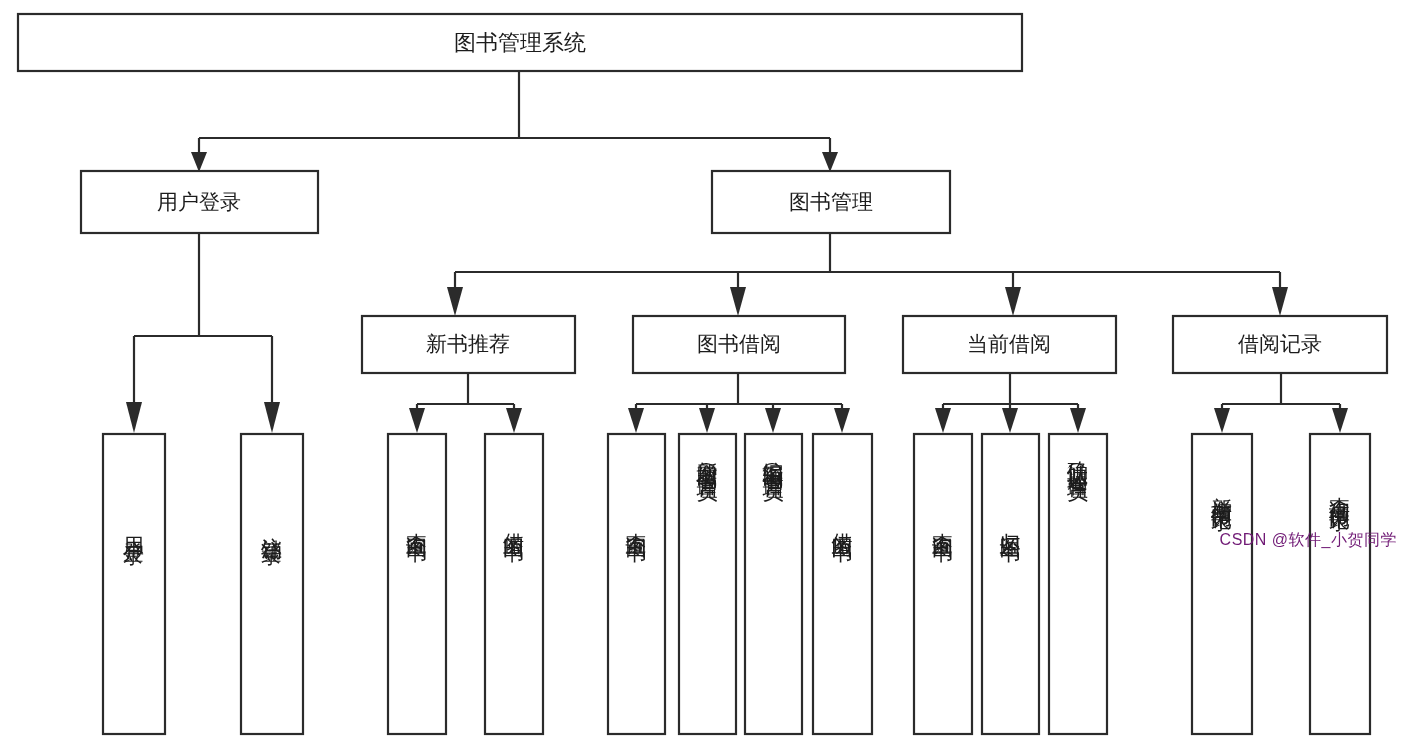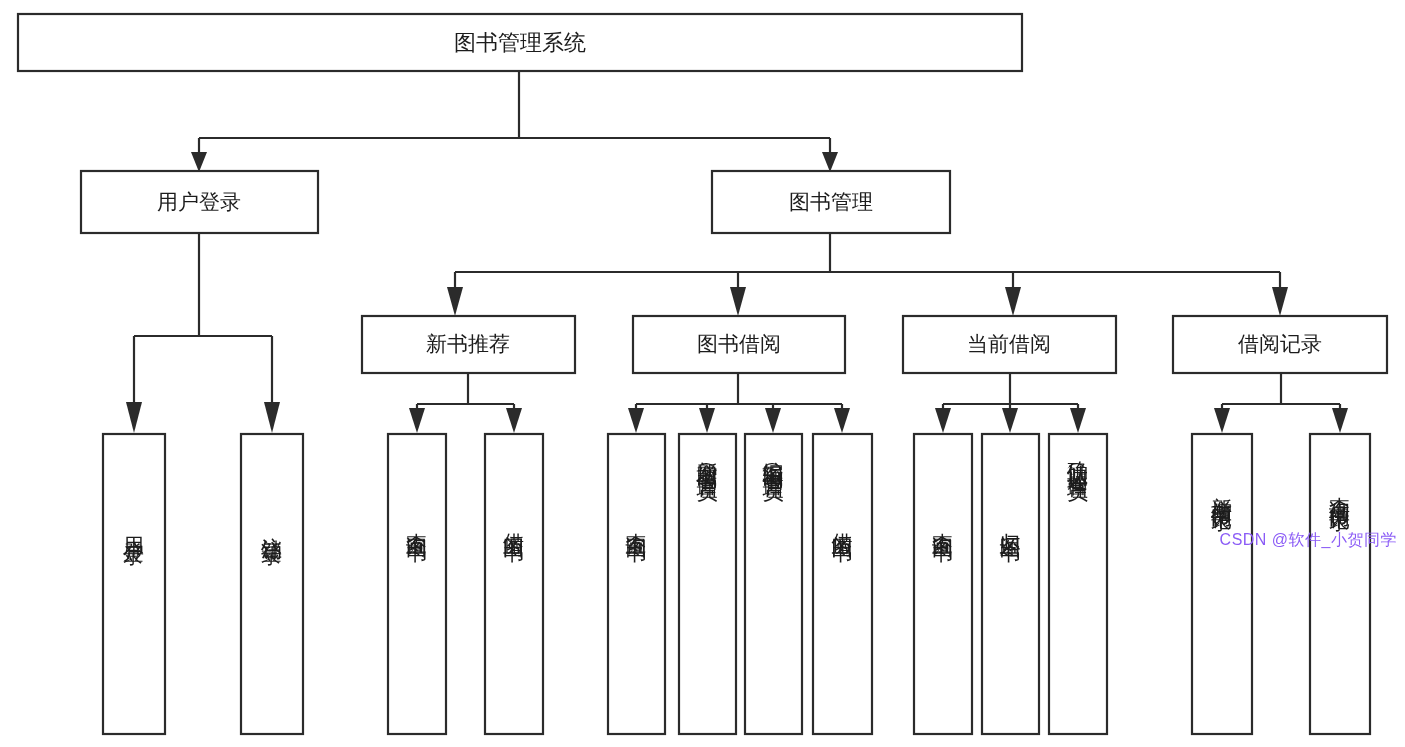--- a/index.html
+++ b/index.html
@@ -72,21 +72,21 @@
     letter-spacing: 3px;
     color: #1c1c1c;
     white-space: nowrap;
   }
   .watermark {
     position: absolute;
     right: 8px;
     bottom: 6px;
     font-family: "Liberation Sans", sans-serif;
     font-size: 16px;
-    color: #8b5cf6;
+    color: #701a75;
     white-space: nowrap;
     letter-spacing: 0.5px;
   }
 </style>
 </head>
 <body>
 
 <div id="diagram-root">
 
   <svg class="diagram-svg" viewBox="0 0 1405 747">

